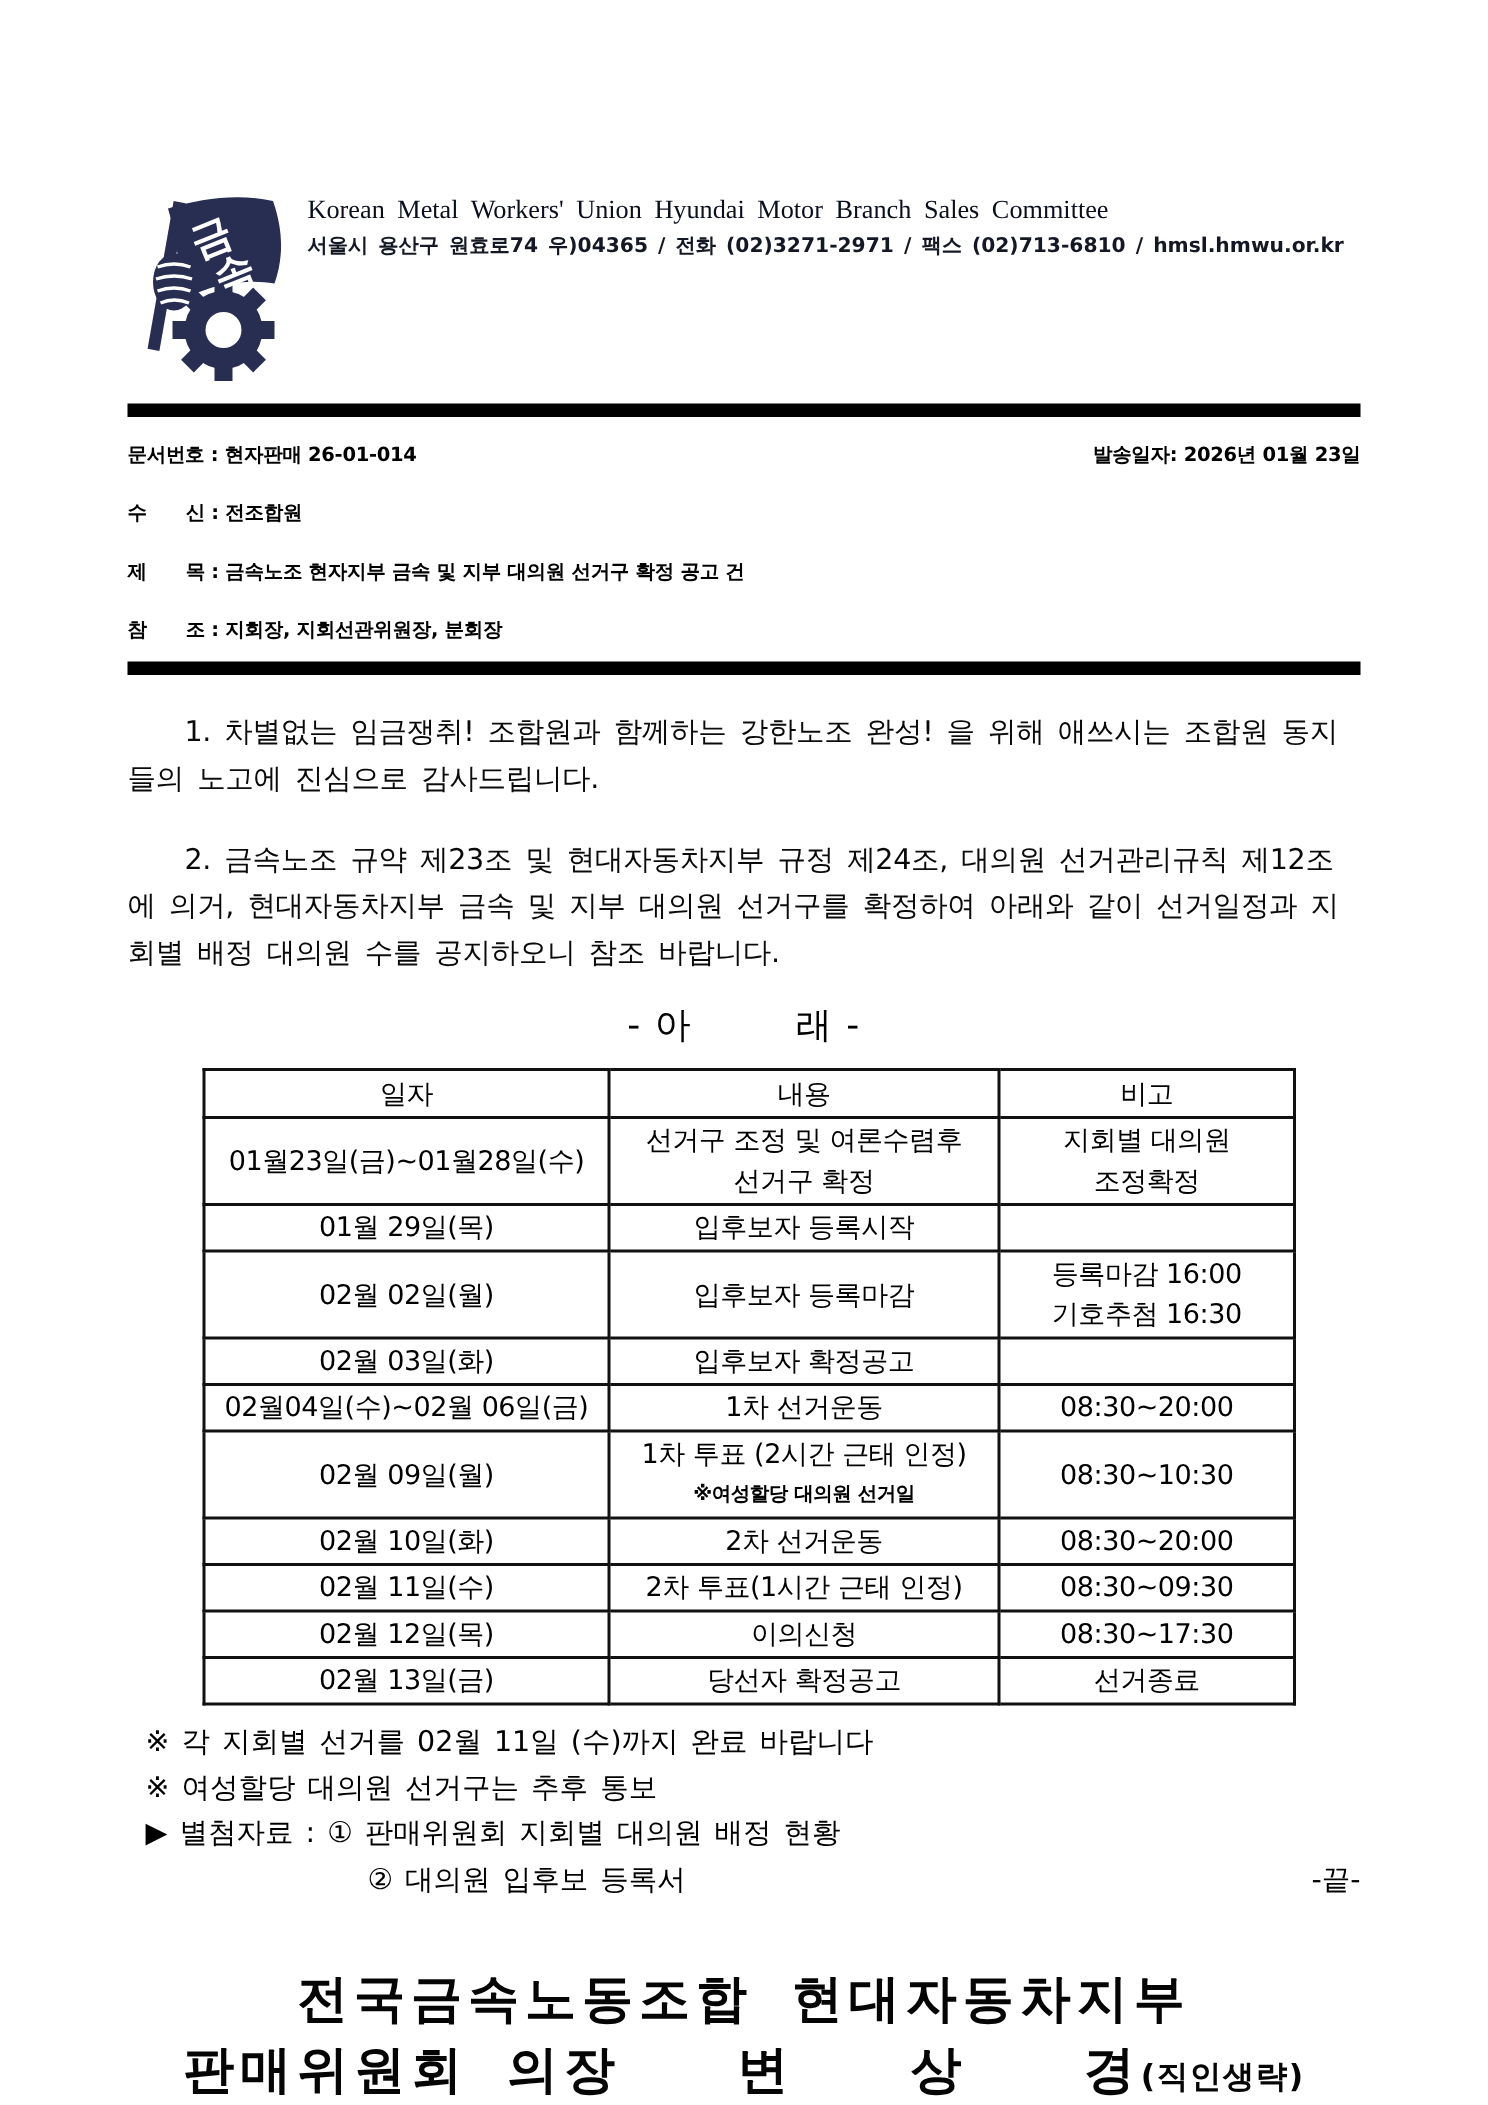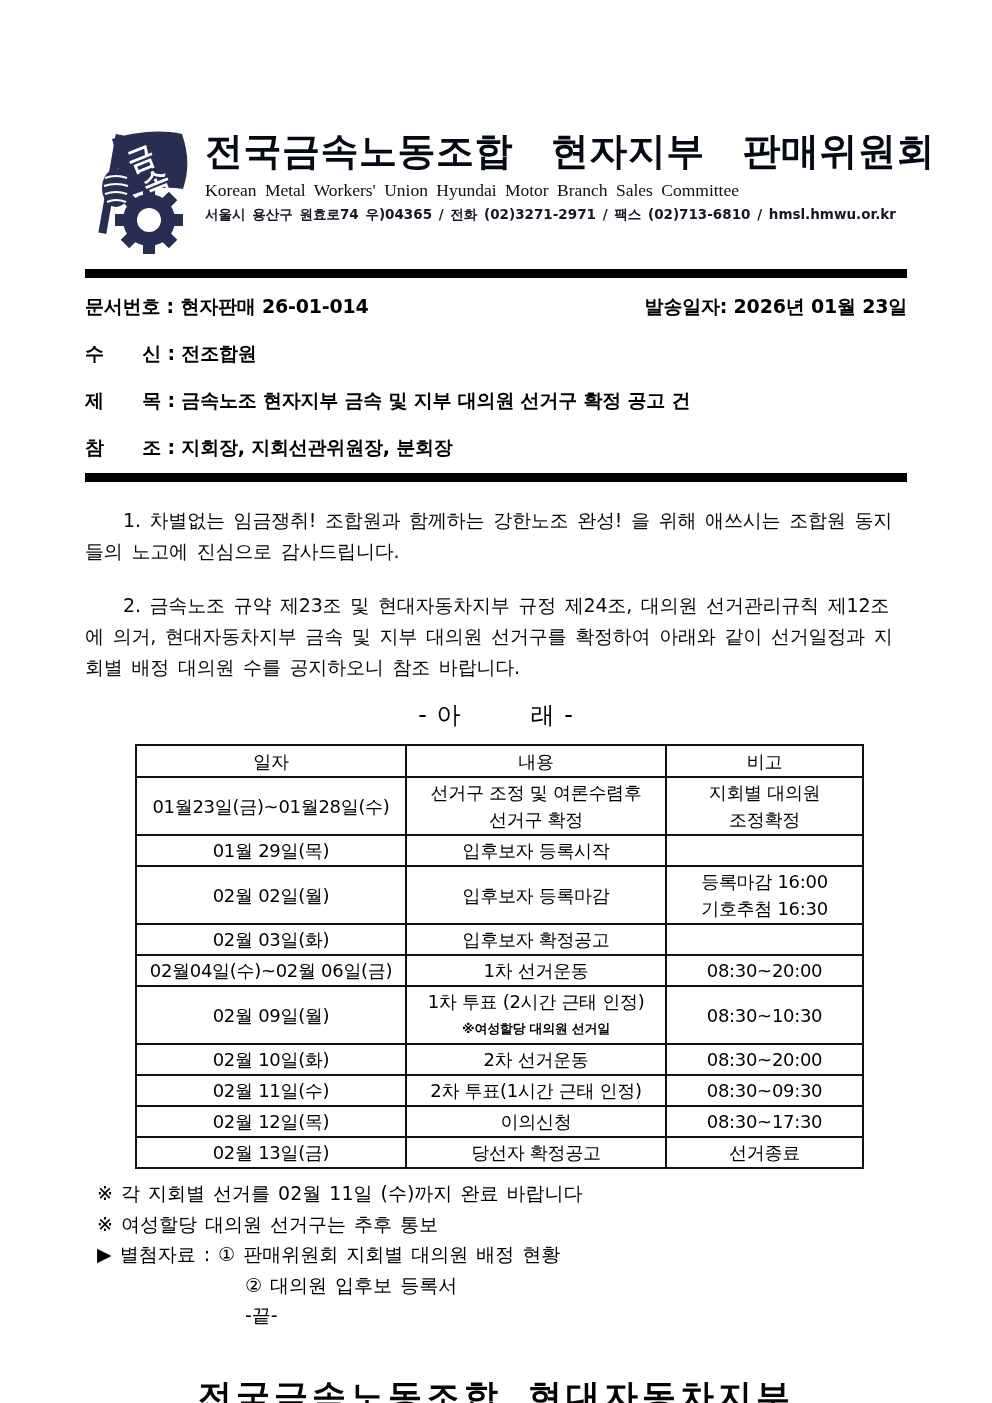--- a/index.html
+++ b/index.html
@@ -24,21 +24,21 @@
   .org-subtitle{
     font-family:"Liberation Serif","DejaVu Serif",serif;
     font-size:17.5px;margin-top:3px;word-spacing:4px;color:#0a0f1e;white-space:nowrap;
   }
   .org-address{
     font-size:13.5px;margin-top:5px;word-spacing:2px;color:#141824;white-space:nowrap;font-weight:bold;
   }
   .rule{height:9px;background:#000;margin-top:15px;}
   .rule2{height:9px;background:#000;margin-top:12px;}
   
-  .doc-info{margin-top:16px;font-size:19px;font-weight:bold;letter-spacing:-0.2px;}
+  .doc-info{margin-top:16px;font-size:13px;font-weight:bold;letter-spacing:-0.2px;}
   .doc-row{margin-top:21px;white-space:pre;}
   .doc-row.first{margin-top:0;display:flex;justify-content:space-between;}
   .pre{white-space:pre;}
   
   .para{
     margin-top:23px;font-size:19px;line-height:31px;
     text-indent:38px;word-spacing:3px;letter-spacing:-0.2px;color:#0a0a0a;
   }
   .below-marker{
     margin-top:16px;text-align:center;font-size:24px;letter-spacing:1px;white-space:pre;
@@ -56,21 +56,21 @@
   table.schedule th{height:28px;}
   table.schedule td{height:25px;}
   .cell-bold{font-weight:bold;font-size:13px;}
   
   .notes{margin-top:9px;margin-left:12px;font-size:19px;line-height:30.5px;word-spacing:2px;}
   .note-line{margin-top:0;}
   .attach-line1{margin-left:12px;font-size:19px;line-height:30.5px;word-spacing:2px;display:flex;}
   .attach-marker{margin-right:8px;}
   .attach-line2{
     margin-left:160px;font-size:19px;line-height:30.5px;word-spacing:2px;
-    display:flex;justify-content:space-between;padding-right:0px;flex-direction:column;
+    display:flex;justify-content:space-between;padding-right:0px;
   }
   .end-marker{font-size:19px;}
   
   .signature{margin-top:42px;text-align:center;font-weight:bold;color:#050505;}
   .sig-line1{font-size:34px;letter-spacing:4px;word-spacing:10px;line-height:46px;white-space:pre;}
   .sig-line2{font-size:34px;letter-spacing:4px;word-spacing:10px;line-height:48px;white-space:pre;}
   .sig-stamp{font-size:21px;letter-spacing:1px;font-weight:bold;}
 </style>
 </head>
 <body>
@@ -101,21 +101,20 @@
         <text x="60" y="66" transform="rotate(-22 70 62)" font-size="27" font-weight="bold" fill="#ffffff" font-family="'DejaVu Sans',sans-serif">속</text>
       </g>
 
       <g>
         <rect x="22" y="8" width="8" height="100" fill="#272e52" transform="rotate(10 26 58)"></rect>
         <ellipse cx="31" cy="62" rx="14" ry="19" fill="#272e52"></ellipse>
         <path d="M20,52 Q31,48 42,52 M19,60 Q31,56 43,60 M20,68 Q31,64 42,68 M22,76 Q31,72 41,76" stroke="#ffffff" stroke-width="2.2" fill="none"></path>
       </g>
     </svg>
     <div class="org-text">
-      <div class="org-title">전국금속노동조합 현자지부 판매위원회</div>
       <div class="org-subtitle">Korean Metal Workers' Union Hyundai Motor Branch Sales Committee</div>
       <div class="org-address">서울시 용산구 원효로74  우)04365  /  전화 (02)3271-2971 / 팩스 (02)713-6810 /  hmsl.hmwu.or.kr</div>
     </div>
   </div>
 
   <div class="rule"></div>
 
   <div class="doc-info">
     <div class="doc-row first">
       <span class="pre"><span>문서번호 : </span><span>현자판매 26-01-014</span></span>

